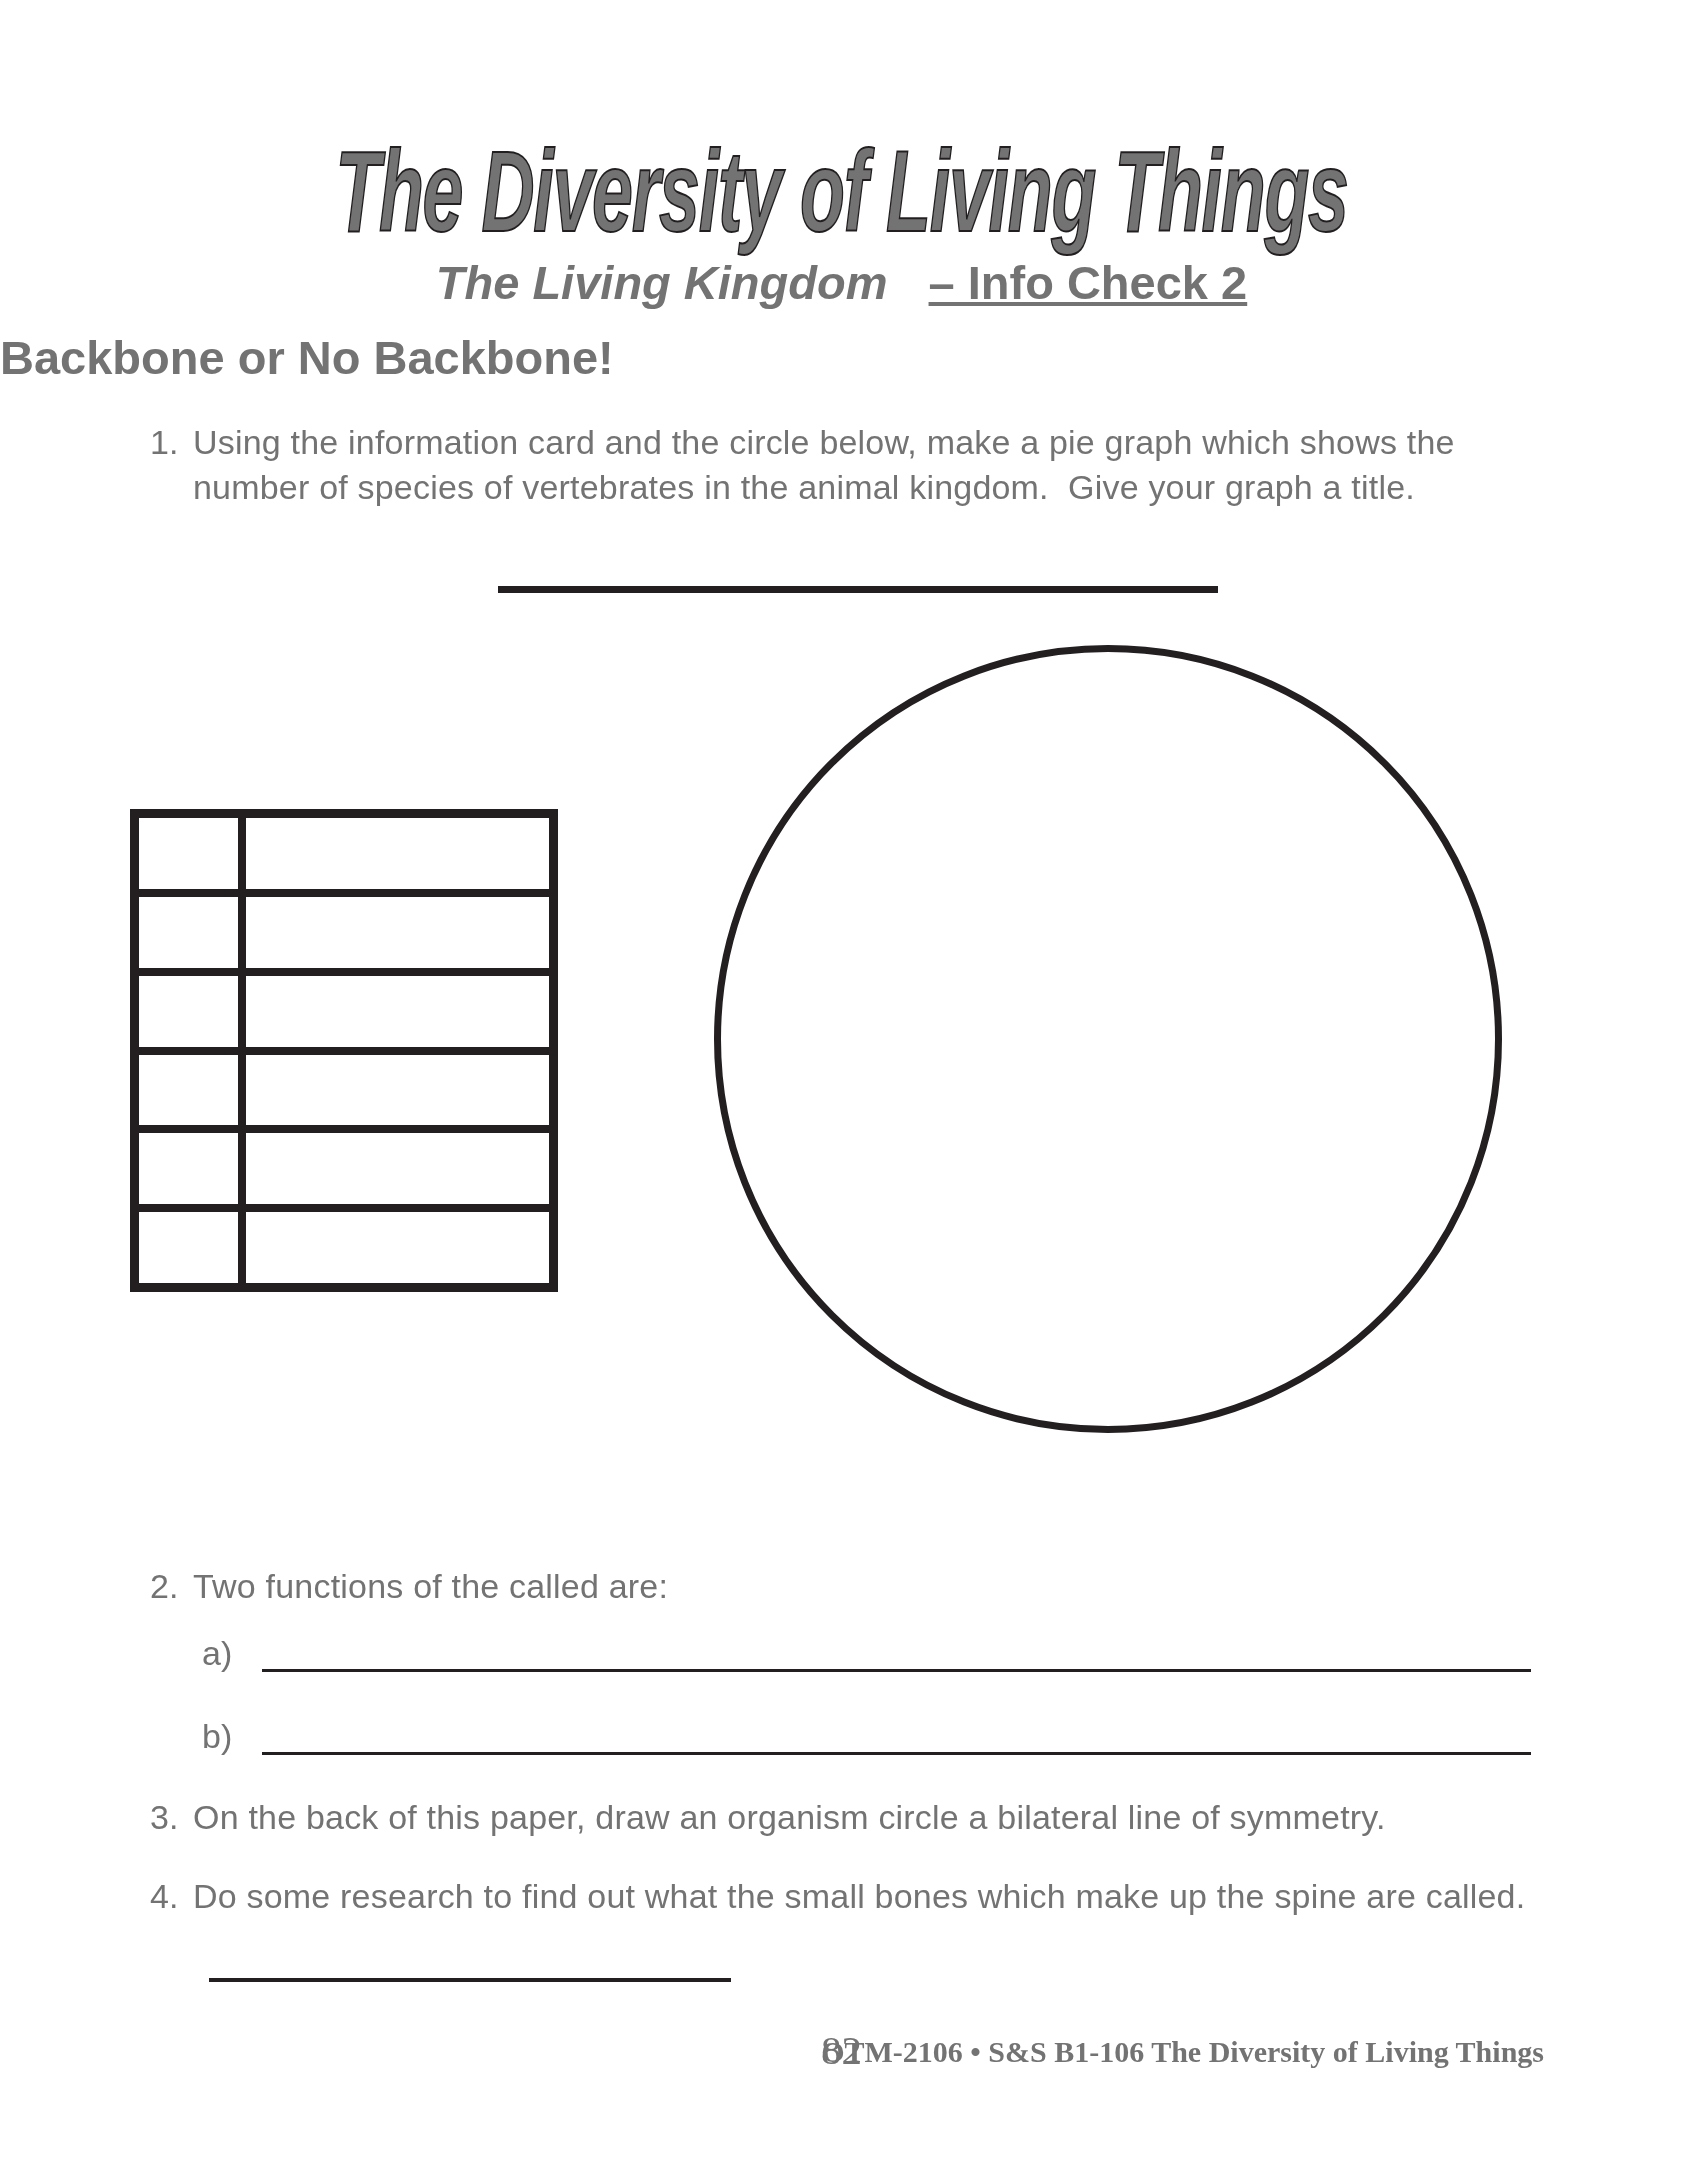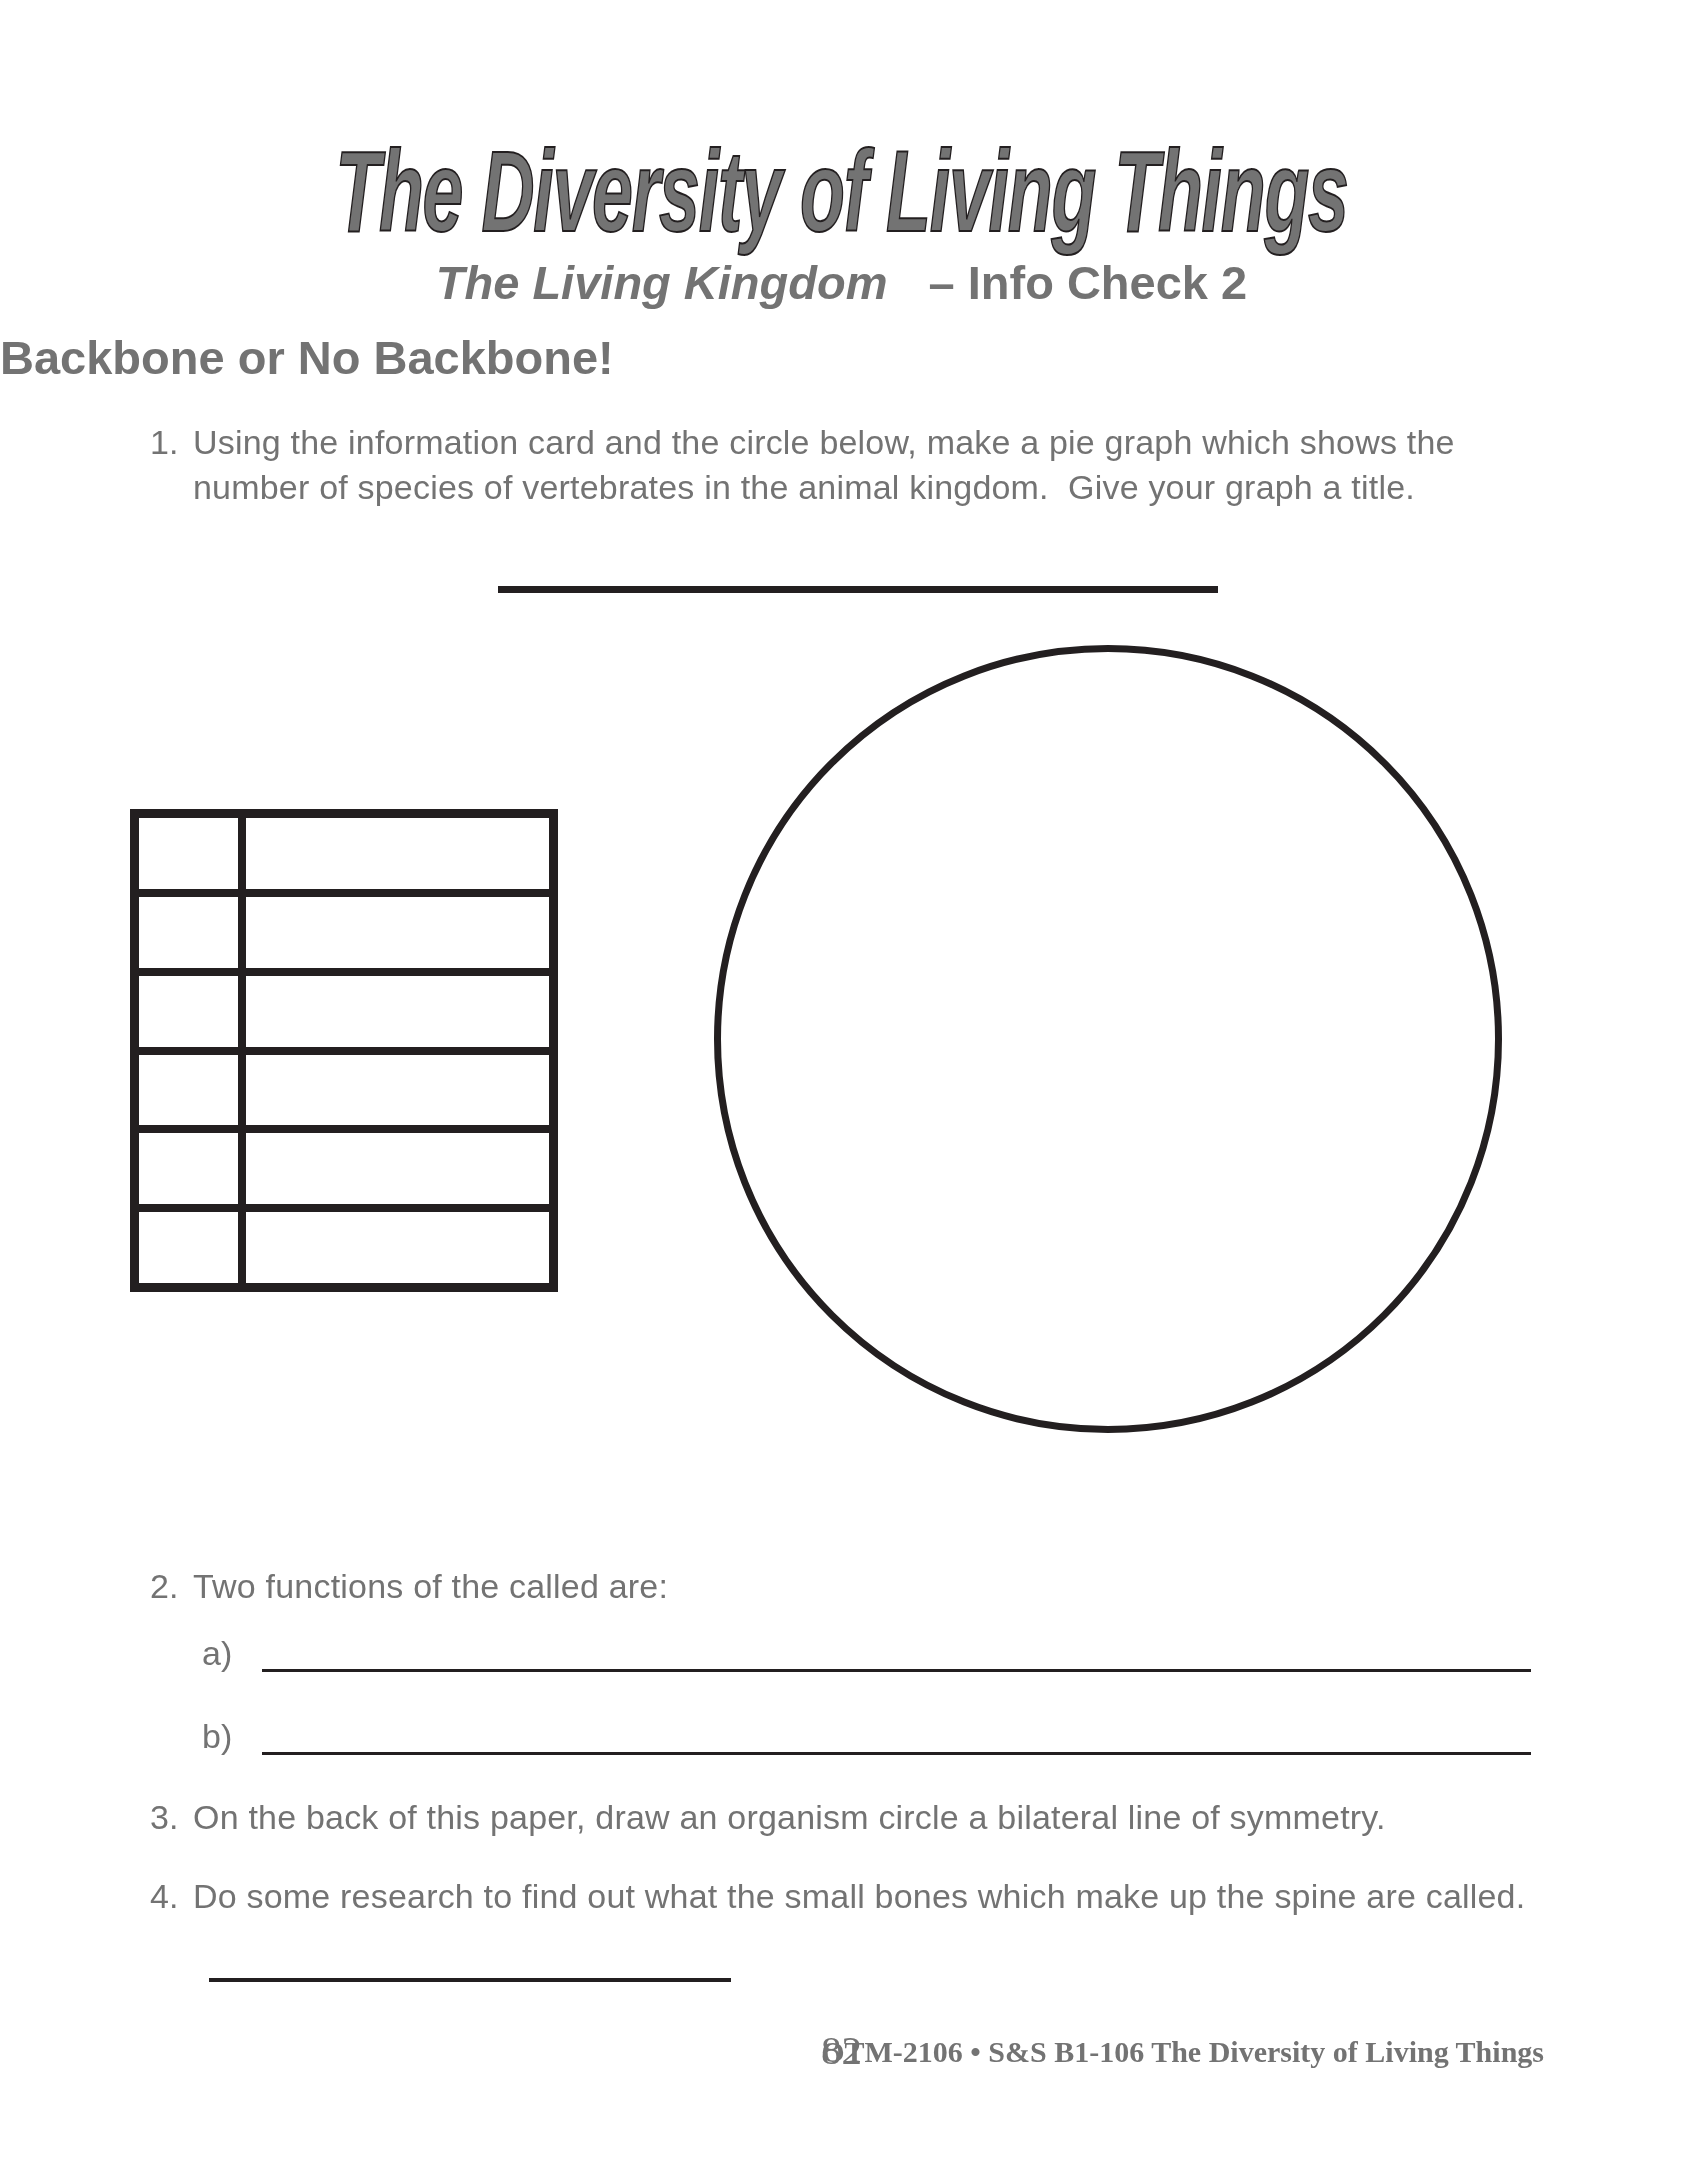--- a/index.html
+++ b/index.html
@@ -11,21 +11,21 @@
     position:absolute;top:125px;left:0;width:100%;text-align:center;
     font-size:115px;font-weight:bold;font-style:italic;letter-spacing:-2px;
     transform:scaleX(0.64);transform-origin:50% 50%;
     -webkit-text-stroke:2px #231f20;white-space:nowrap;
   }
   .subtitle{
     position:absolute;top:255px;left:0;width:100%;text-align:center;
     font-size:47px;font-weight:600;white-space:nowrap;
   }
   .subtitle .it{font-style:italic;}
-  .subtitle .reg{margin-left:28px;}
+  .subtitle .reg{margin-left:28px;text-decoration:underline;}
   .subtitle2{
     position:absolute;top:330px;left:0;width:100%;text-align:left;
     font-size:47px;font-weight:600;white-space:nowrap;
   }
   .q{position:absolute;left:150px;display:flex;font-size:34px;line-height:45px;letter-spacing:0.2px;}
   .qnum{flex:none;width:43px;}
   .qtext{white-space:pre-line;}
   .q1{top:420px;}
   .q2{top:1564px;}
   .q3{top:1795px;}

